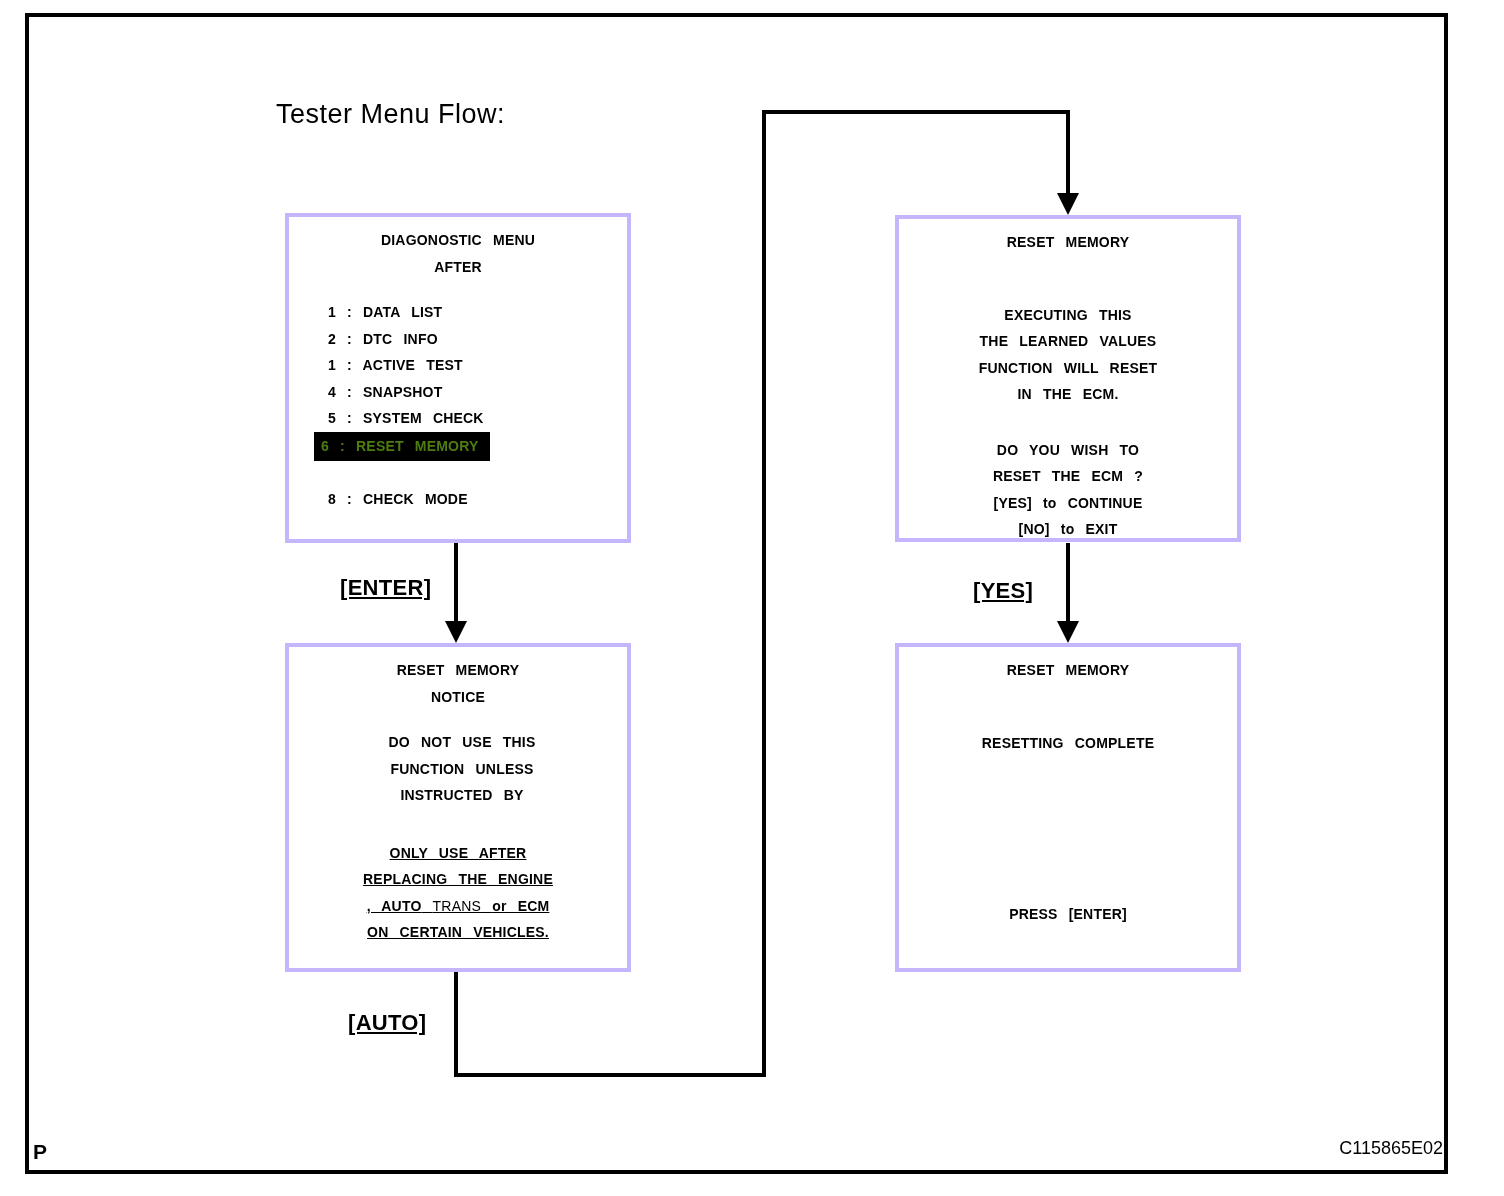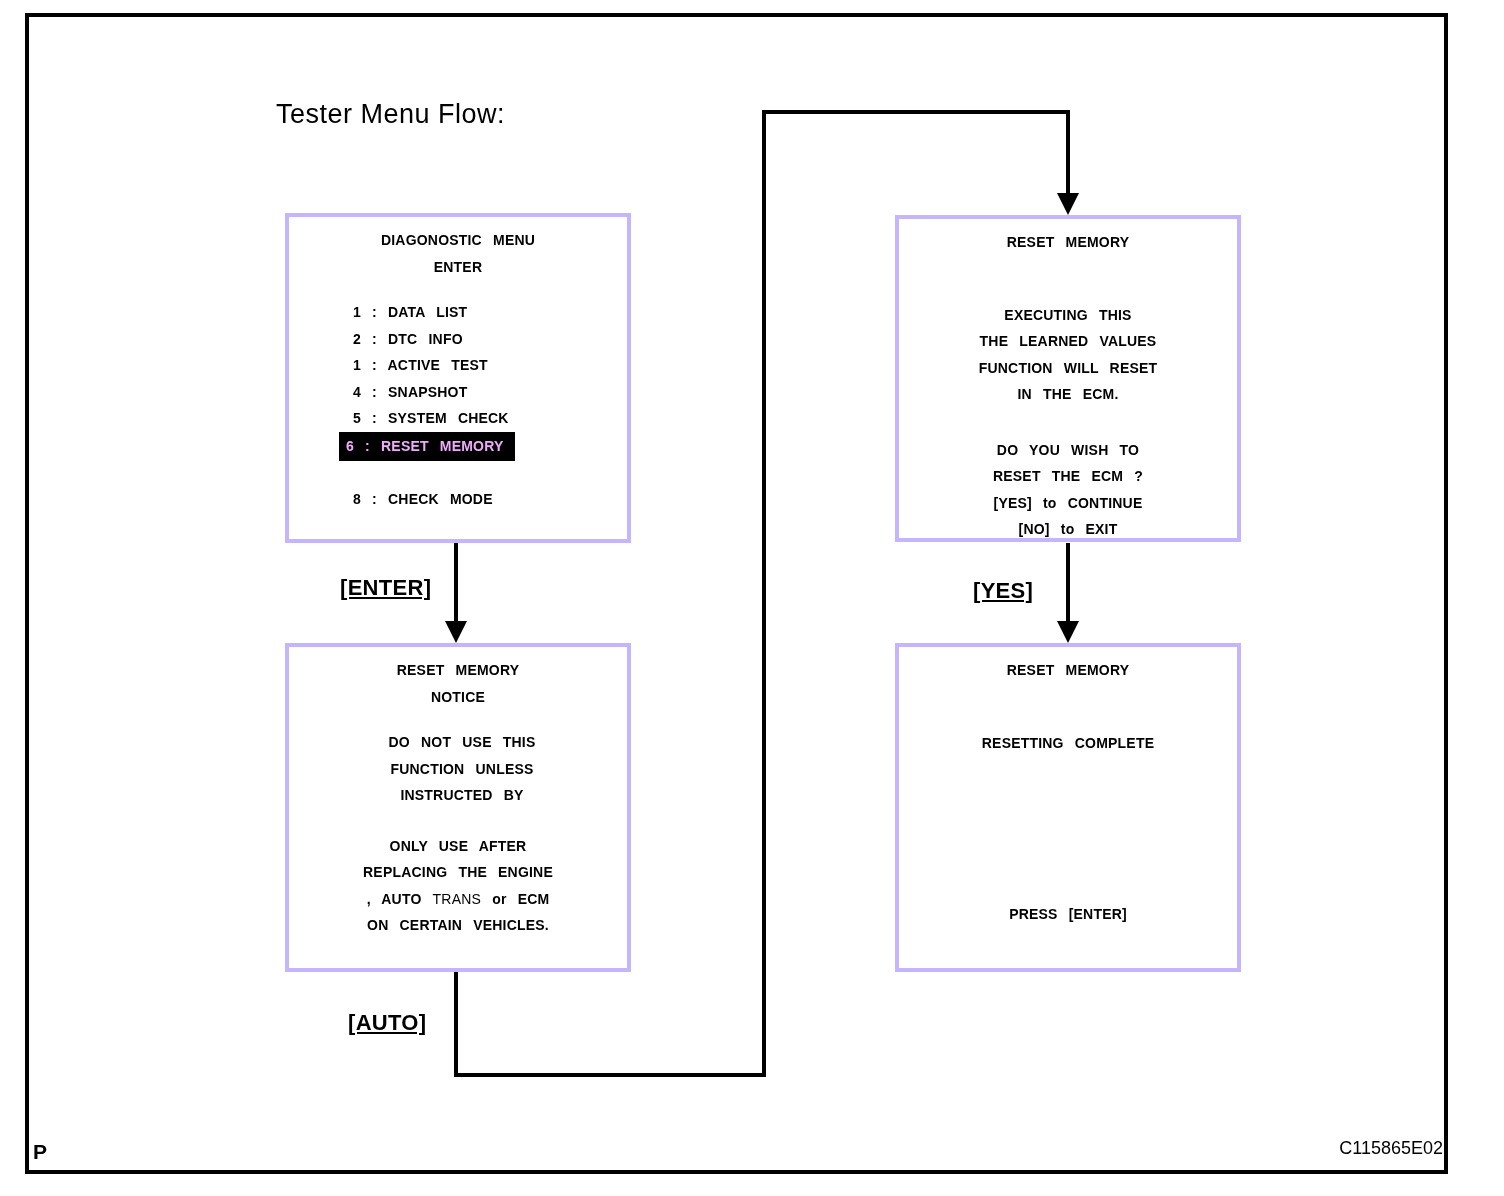--- a/index.html
+++ b/index.html
@@ -16,32 +16,32 @@
     position:absolute;left:276px;top:99px;
     font-size:27px;font-weight:400;letter-spacing:0.5px;
   }
   .box{
     position:absolute;border:4px solid #c4b5fd;box-sizing:border-box;
     background:#fff;font-weight:bold;font-size:14px;line-height:26.5px;
     text-align:center;word-spacing:7px;letter-spacing:0.2px;
   }
   .box .heading{padding-top:10px;}
   .menu-items{
-    text-align:left;padding-left:64px;margin-top:19px;
+    text-align:left;padding-left:39px;margin-top:19px;
   }
   .menu-item{white-space:nowrap;}
   .menu-item.gap{margin-top:25px;}
   .menu-item .hl{
-    display:inline-block;background:#000;color:#f0abfc;
+    display:inline-block;background:#000;color:#4d7c0f;
     margin-left:-14px;padding:1px 12px 2px 7px;text-align:right;
   }
   .para1-confirm{margin-top:46px;}
   .para2-confirm{margin-top:29px;}
   .para1-notice{margin-top:19px;padding-left:8px;}
-  .para2-notice{margin-top:24px;}
+  .para2-notice{margin-top:31px;text-decoration:underline;}
   .status-line{margin-top:46px;}
   .action-line{margin-top:145px;}
   .regular-weight{font-weight:400;}
   .vline,.hline{position:absolute;background:#000;}
   .arrowhead{
     position:absolute;width:0;height:0;
     border-left:11px solid transparent;
     border-right:11px solid transparent;
     border-top:22px solid #000;
   }
@@ -60,21 +60,21 @@
 </head>
 <body>
 
 <div class="frame"></div>
 
 <div class="title">Tester Menu Flow:</div>
 
 <div class="box" style="left:285px;top:213px;width:346px;height:330px;">
   <div class="heading">
     <div>DIAGONOSTIC MENU</div>
-    <div>ENTER</div>
+    <div>AFTER</div>
   </div>
   <div class="menu-items">
     <div class="menu-item">1 : DATA LIST</div>
     <div class="menu-item">2 : DTC INFO</div>
     <div class="menu-item">1 : ACTIVE TEST</div>
     <div class="menu-item">4 : SNAPSHOT</div>
     <div class="menu-item">5 : SYSTEM CHECK</div>
     <div class="menu-item"><span class="hl">6 : RESET MEMORY</span></div>
     <div class="menu-item gap">8 : CHECK MODE</div>
   </div>

